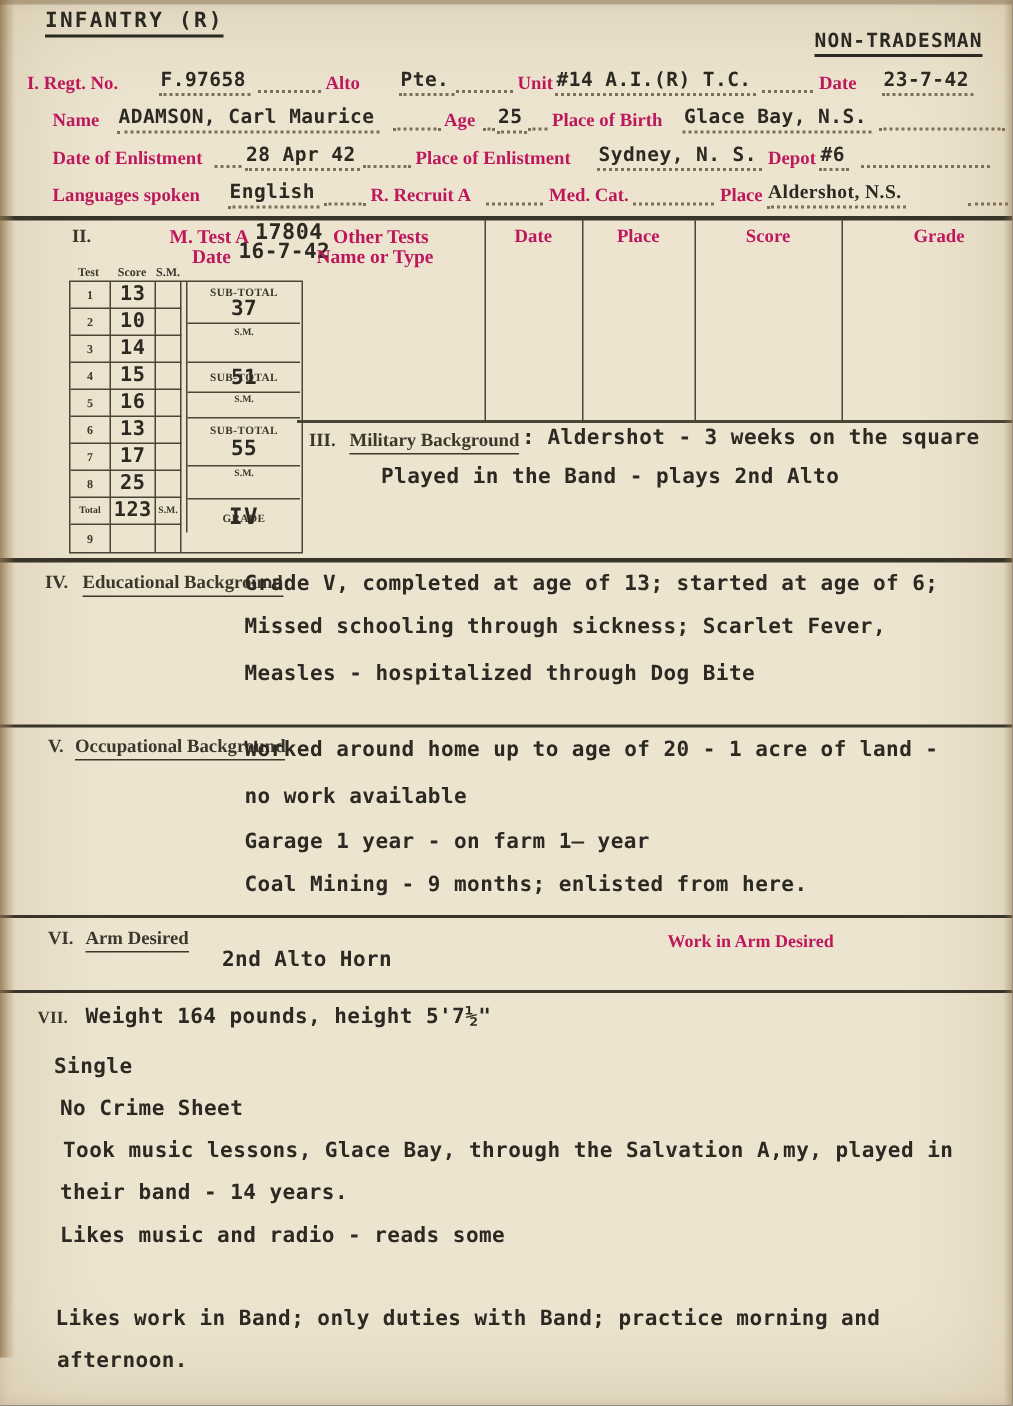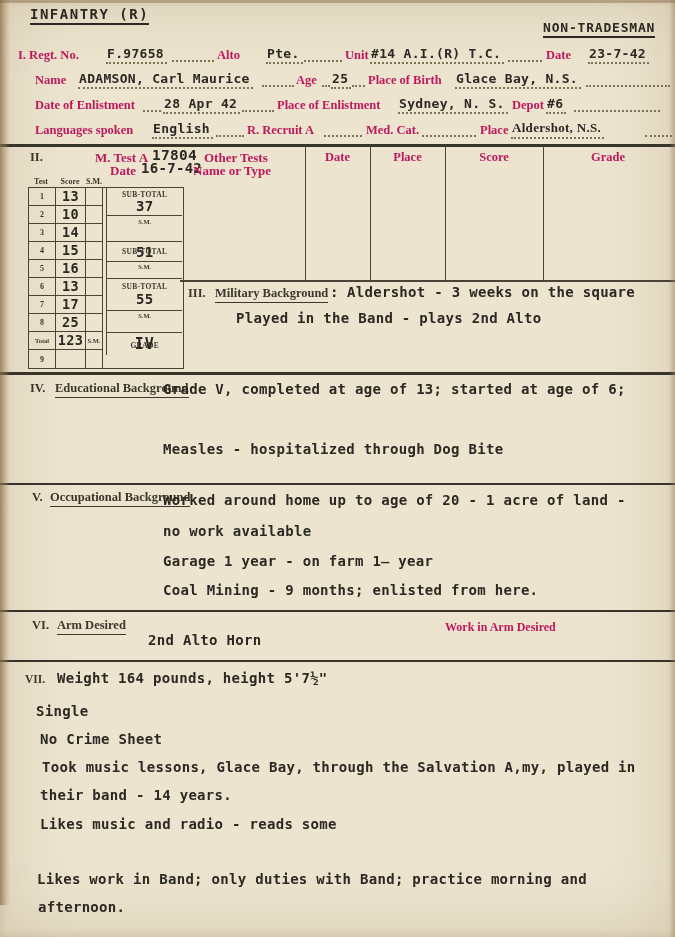--- a/index.html
+++ b/index.html
@@ -22,21 +22,21 @@
   
   .hdr-left{left:30px;top:6px;font-size:14px;letter-spacing:1.5px;border-bottom:2.5px solid #2c2822;padding-bottom:1px;}
   .hdr-right{left:543px;top:20px;font-size:13px;letter-spacing:.8px;border-bottom:2.5px solid #2c2822;padding-bottom:1px;}
 
   
   .s1row{position:absolute;left:0;width:675px;height:23px;}
   .s1row .lbl{position:absolute;bottom:2px;}
   .s1row .val{position:absolute;bottom:1px;font-size:13px;border-bottom:2px dotted #7d715a;padding:0 3px 1px 1px;}
 
   
-  #sec2{position:absolute;left:0;top:146px;width:580px;height:226px;}
+  #sec2{position:absolute;left:18px;top:146px;width:580px;height:226px;}
   .vline{position:absolute;top:0;width:1.4px;height:134px;background:#4a4437;}
   .colhdr{position:absolute;top:4px;text-align:center;font-size:12.5px;}
   #mtable{position:absolute;left:28px;top:41px;width:154px;height:180px;border:1.6px solid #4a4437;}
   .ltgrid{position:absolute;left:0;top:0;width:74px;height:100%;display:grid;
           grid-template-columns:27px 30px 17px;grid-template-rows:repeat(10,1fr);}
   .ltgrid .c{border-right:1.4px solid #4a4437;border-bottom:1.4px solid #4a4437;
              display:flex;align-items:center;justify-content:center;overflow:visible;}
   .ltgrid .c.last{border-bottom:none;}
   .tnum{font-size:8px;font-weight:bold;color:#3c372c;}
   .tscore{font-size:13.5px;line-height:1;}
@@ -201,20 +201,21 @@
     <span class="abs mono typed" style="left:347px;top:138px;">Aldershot - 3 weeks on the square</span>
     <span class="abs mono typed" style="left:236px;top:164px;">Played in the Band - plays 2nd Alto</span>
   </div>
 
   <div class="rule" style="top:372px;height:2.8px;"></div>
 
   <div class="abs" style="left:0;top:373px;width:675px;height:110px;">
     <span class="abs numeral" style="left:30px;top:8px;">IV.</span>
     <span class="abs sectitle" style="left:55px;top:8px;">Educational Background</span>
     <span class="abs mono typed" style="left:163px;top:8px;">Grade V, completed at age of 13; started at age of 6;</span>
+    <span class="abs mono typed" style="left:163px;top:37px;">Missed schooling through sickness; Scarlet Fever,</span>
     <span class="abs mono typed" style="left:163px;top:68px;">Measles - hospitalized through Dog Bite</span>
   </div>
 
   <div class="rule" style="top:483px;height:2.2px;"></div>
 
   <div class="abs" style="left:0;top:485px;width:675px;height:125px;">
     <span class="abs numeral" style="left:32px;top:5px;">V.</span>
     <span class="abs sectitle" style="left:50px;top:5px;">Occupational Background</span>
     <span class="abs mono typed" style="left:163px;top:7px;">Worked around home up to age of 20 - 1 acre of land -</span>
     <span class="abs mono typed" style="left:163px;top:38px;">no work available</span>

